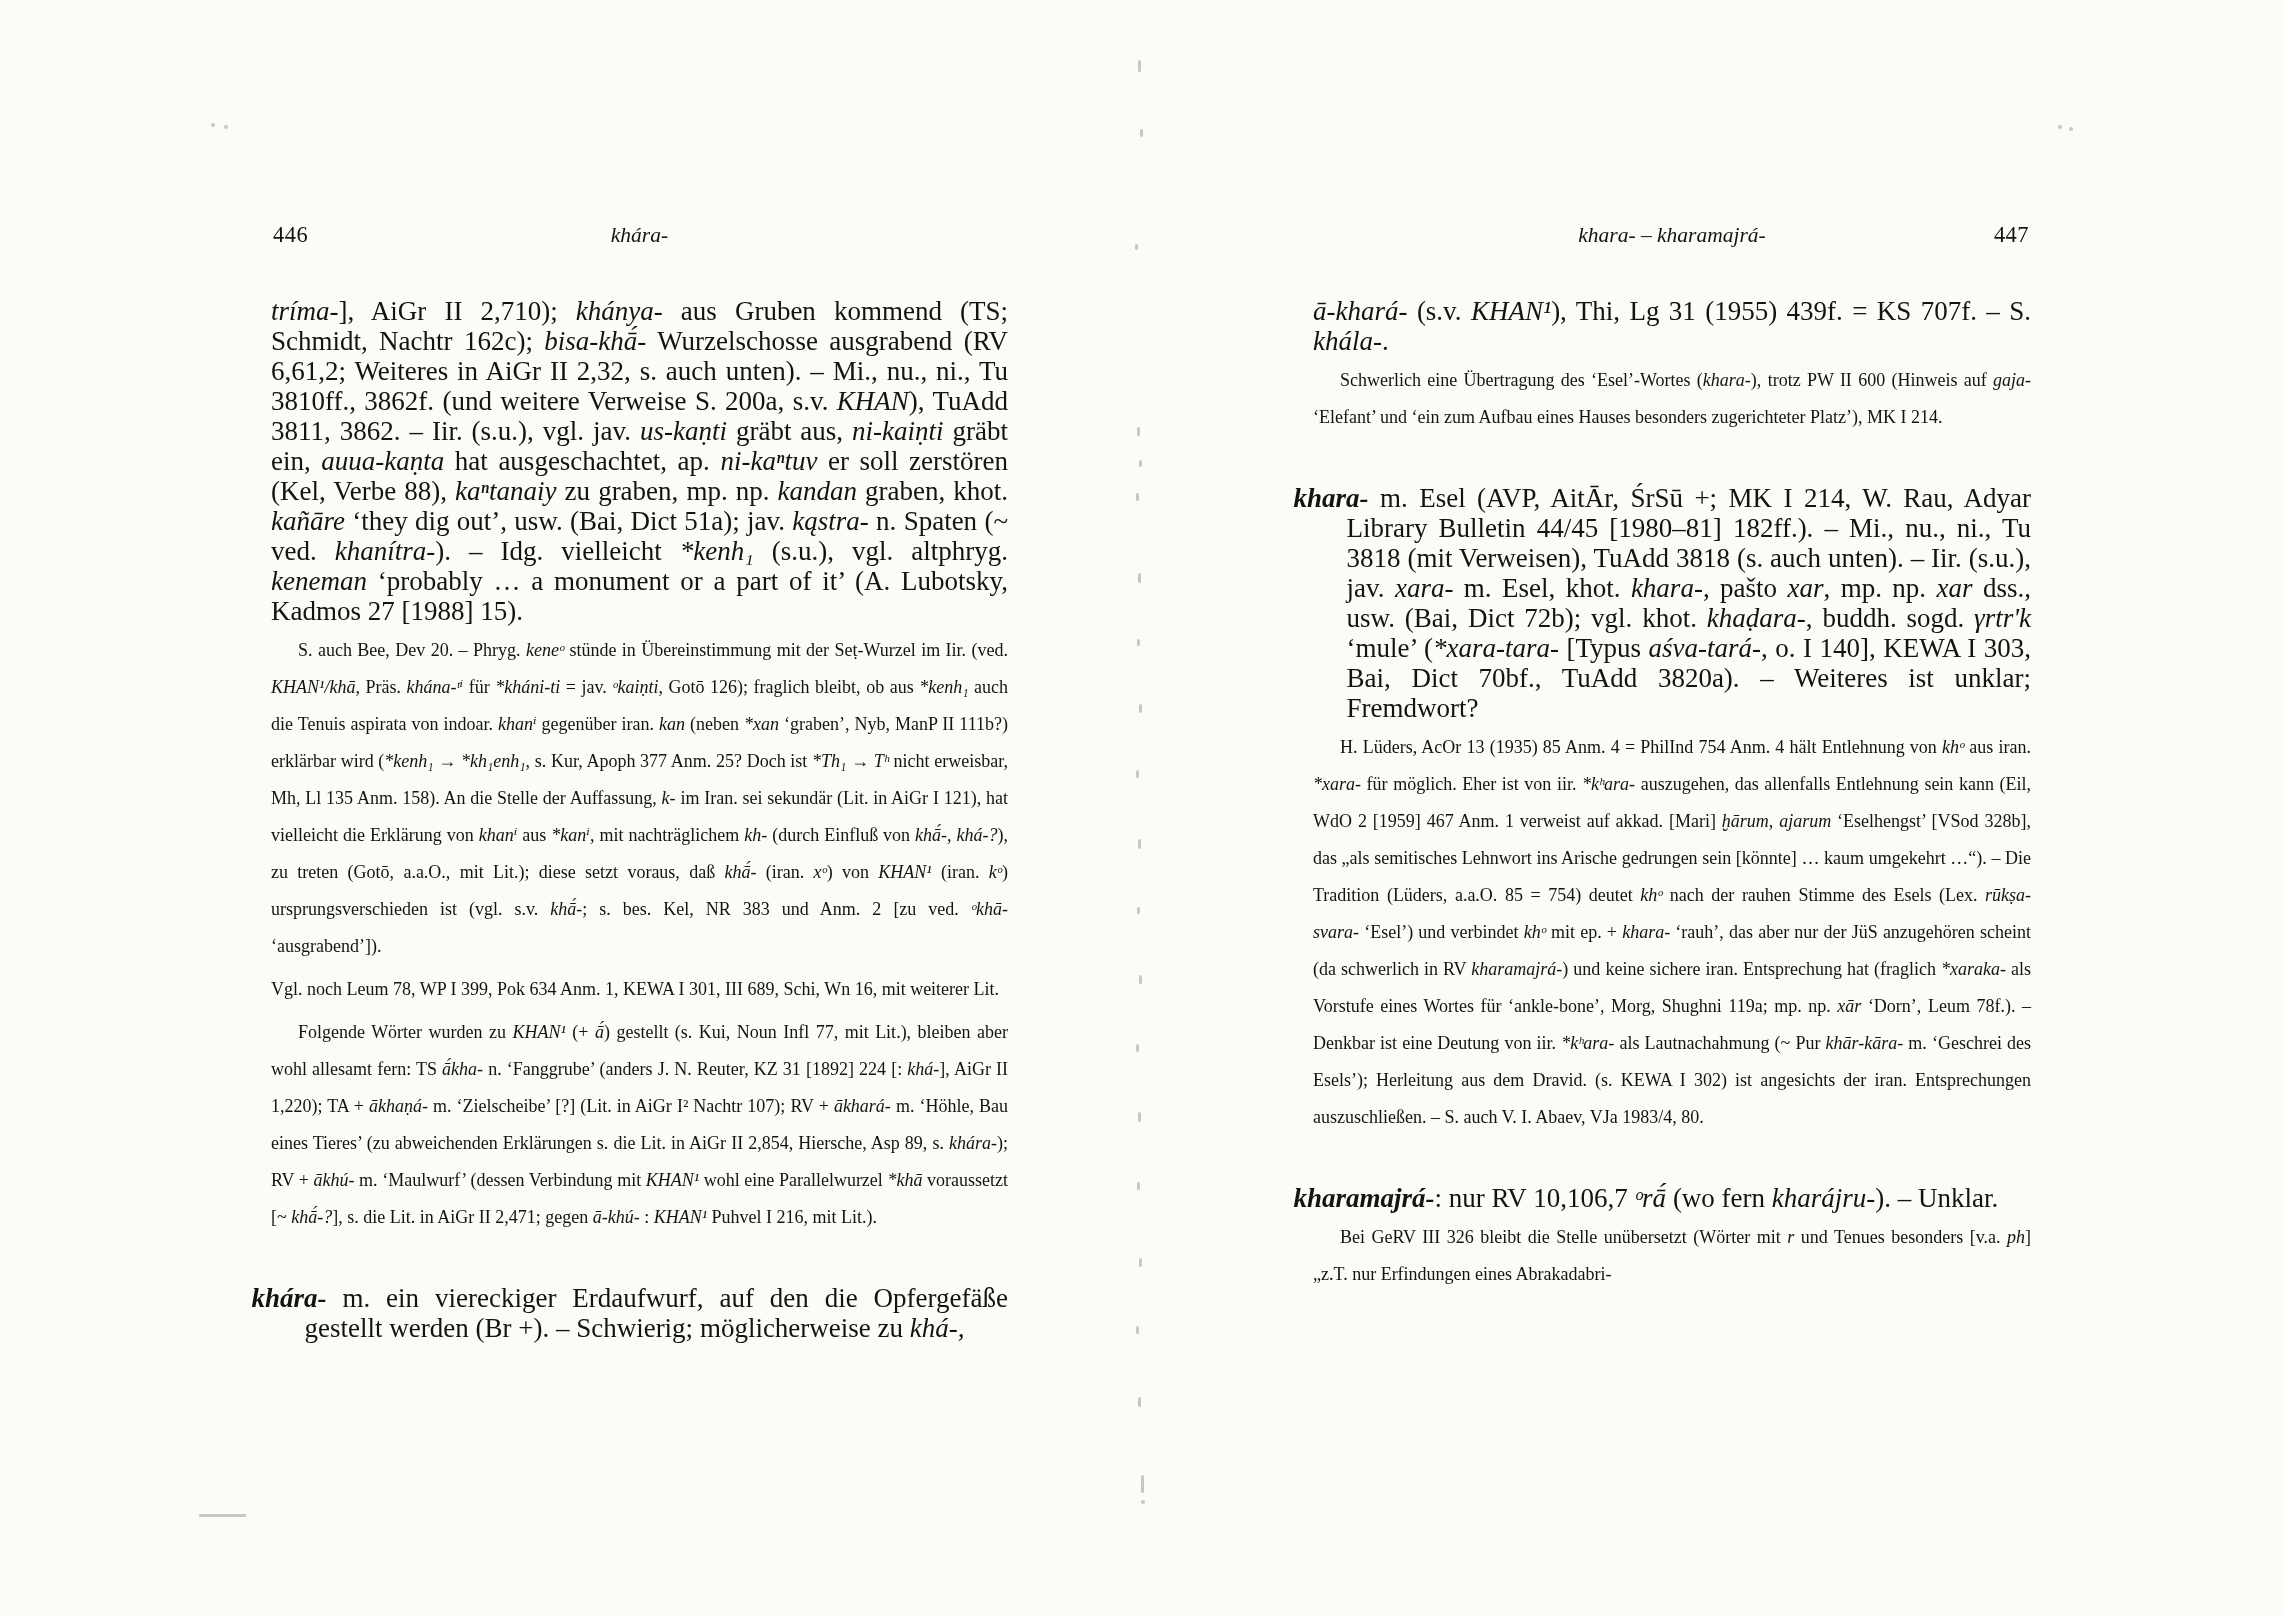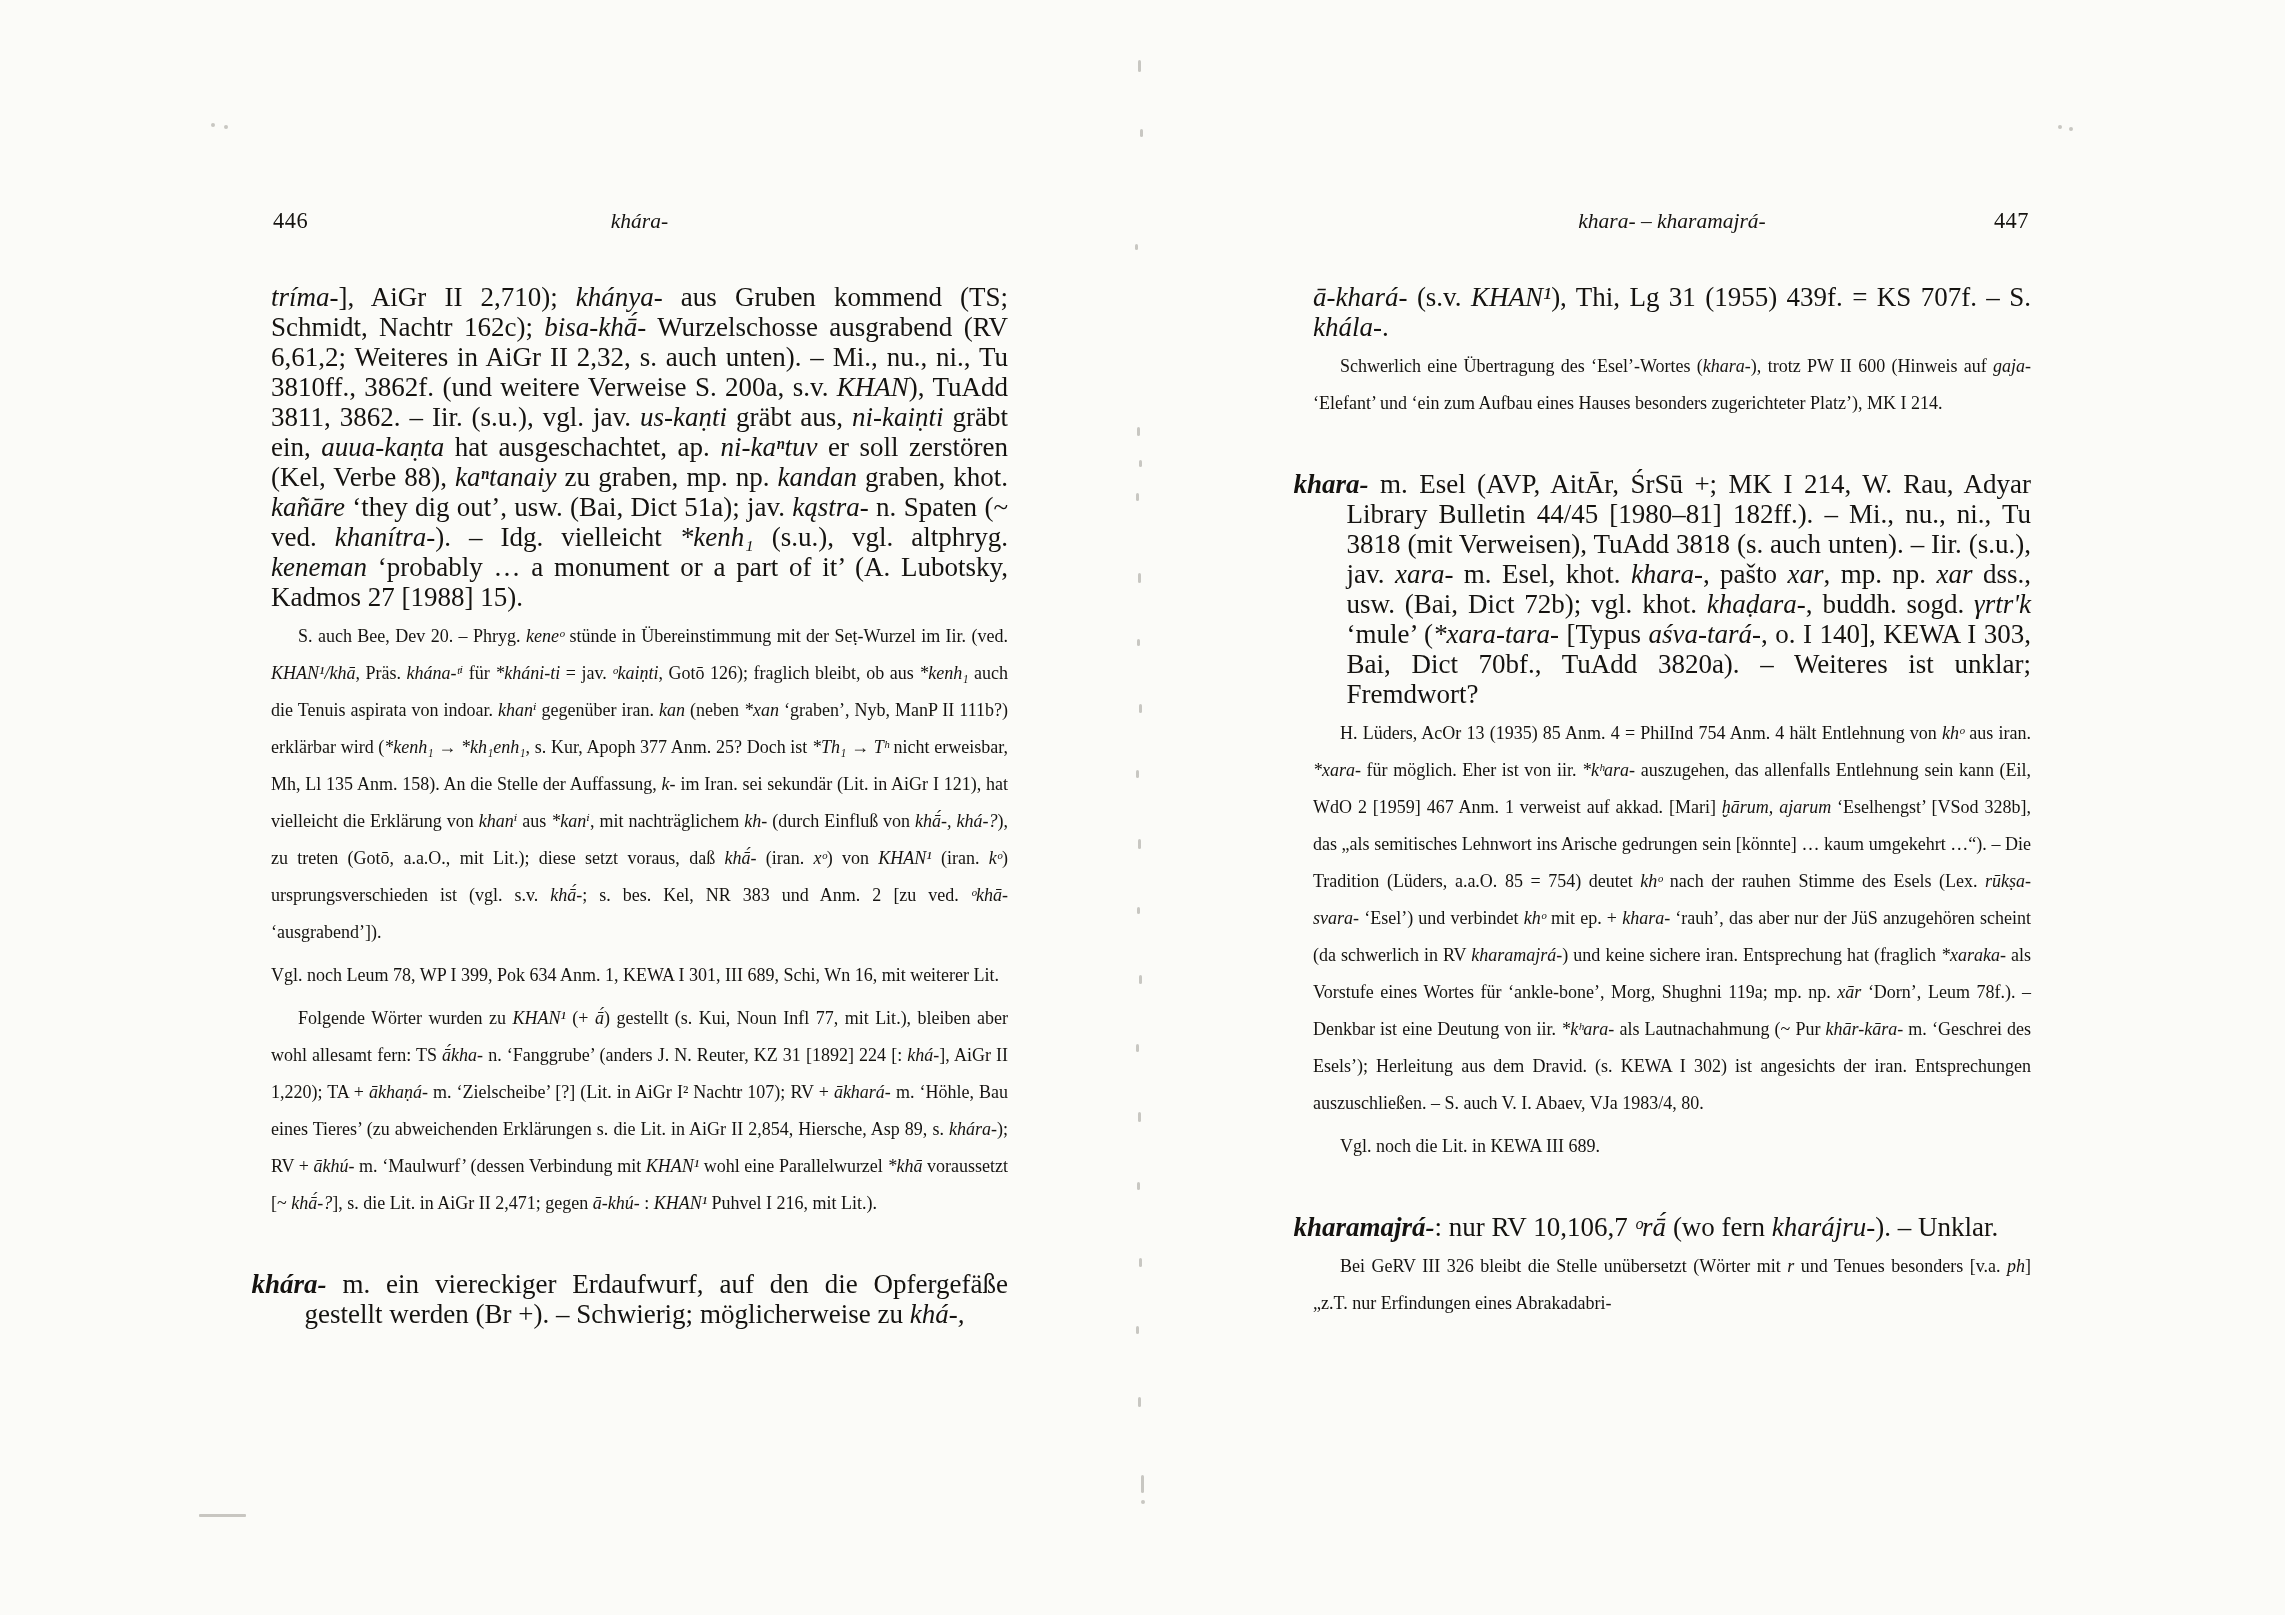--- a/index.html
+++ b/index.html
@@ -4,21 +4,21 @@
 <style>
   html, body { margin:0; padding:0; }
   body {
     width:2286px; height:1615px; overflow:hidden;
     background:#fbfbf8;
     font-family:"Liberation Serif","DejaVu Serif",serif;
     color:#151310;
   }
   .canvas { position:relative; width:2286px; height:1615px; }
 
-  .page { position:absolute; top:208px; }
+  .page { position:absolute; top:222px; }
   .page-left  { left:271px; width:737px; }
   .page-right { left:1313px; width:718px; }
 
   .page-header { position:relative; height:41px; margin-bottom:33px; font-size:22.4px; }
   .page-num { position:absolute; top:0; letter-spacing:0.5px; }
   .page-num.pos-left  { left:2px; }
   .page-num.pos-right { right:2px; }
   .running-head {
     position:absolute; left:0; right:0; top:1px;
     text-align:center; font-style:italic; font-size:21.5px;
@@ -66,21 +66,20 @@
   <section class="page page-right">
     <header class="page-header">
       <span class="running-head">khara- – kharamajrá-</span>
       <span class="page-num pos-right">447</span>
     </header>
     <div class="page-body">
         <p class="para body"><span class="it">ā-khará-</span><span> (s.v. </span><span class="it">KHAN¹</span><span>), Thi, Lg 31 (1955) 439f. = KS 707f. – S. </span><span class="it">khála-</span><span>.</span></p>
         <p class="para small indent"><span>Schwerlich eine Übertragung des ‘Esel’-Wortes (</span><span class="it">khara-</span><span>), trotz PW II 600 (Hinweis auf </span><span class="it">gaja-</span><span> ‘Elefant’ und ‘ein zum Aufbau eines Hauses besonders zugerichteter Platz’), MK I 214.</span></p>
         <p class="para body entry"><span class="it bd">khara-</span><span> m. Esel (AVP, AitĀr, ŚrSū +; MK I 214, W. Rau, Adyar Library Bulletin 44/45 [1980–81] 182ff.). – Mi., nu., ni., Tu 3818 (mit Verweisen), TuAdd 3818 (s. auch unten). – Iir. (s.u.), jav. </span><span class="it">xara-</span><span> m. Esel, khot. </span><span class="it">khara-</span><span>, pašto </span><span class="it">xar</span><span>, mp. np. </span><span class="it">xar</span><span> dss., usw. (Bai, Dict 72b); vgl. khot. </span><span class="it">khaḍara-</span><span>, buddh. sogd. </span><span class="it">γrtr'k</span><span> ‘mule’ (</span><span class="it">*xara-tara-</span><span> [Typus </span><span class="it">aśva-tará-</span><span>, o. I 140], KEWA I 303, Bai, Dict 70bf., TuAdd 3820a). – Weiteres ist unklar; Fremdwort?</span></p>
         <p class="para small indent"><span>H. Lüders, AcOr 13 (1935) 85 Anm. 4 = PhilInd 754 Anm. 4 hält Entlehnung von </span><span class="it">khᵒ</span><span> aus iran. </span><span class="it">*xara-</span><span> für möglich. Eher ist von iir. </span><span class="it">*kʰara-</span><span> auszugehen, das allenfalls Entlehnung sein kann (Eil, WdO 2 [1959] 467 Anm. 1 verweist auf akkad. [Mari] </span><span class="it">ḫārum, ajarum</span><span> ‘Eselhengst’ [VSod 328b], das „als semitisches Lehnwort ins Arische gedrungen sein [könnte] … kaum umgekehrt …“). – Die Tradition (Lüders, a.a.O. 85 = 754) deutet </span><span class="it">khᵒ</span><span> nach der rauhen Stimme des Esels (Lex. </span><span class="it">rūkṣa-svara-</span><span> ‘Esel’) und verbindet </span><span class="it">khᵒ</span><span> mit ep. + </span><span class="it">khara-</span><span> ‘rauh’, das aber nur der JüS anzugehören scheint (da schwerlich in RV </span><span class="it">kharamajrá-</span><span>) und keine sichere iran. Entsprechung hat (fraglich </span><span class="it">*xaraka-</span><span> als Vorstufe eines Wortes für ‘ankle-bone’, Morg, Shughni 119a; mp. np. </span><span class="it">xār</span><span> ‘Dorn’, Leum 78f.). – Denkbar ist eine Deutung von iir. </span><span class="it">*kʰara-</span><span> als Lautnachahmung (~ Pur </span><span class="it">khār-kāra-</span><span> m. ‘Geschrei des Esels’); Herleitung aus dem Dravid. (s. KEWA I 302) ist angesichts der iran. Entsprechungen auszuschließen. – S. auch V. I. Abaev, VJa 1983/4, 80.</span></p>
-        <p class="para small indent"><span>Vgl. noch die Lit. in KEWA III 689.</span></p>
         <p class="para body entry"><span class="it bd">kharamajrá-</span><span>: nur RV 10,106,7 </span><span class="it">ᵒrā́</span><span> (wo fern </span><span class="it">kharájru-</span><span>). – Unklar.</span></p>
         <p class="para small indent"><span>Bei GeRV III 326 bleibt die Stelle unübersetzt (Wörter mit </span><span class="it">r</span><span> und Tenues besonders [v.a. </span><span class="it">ph</span><span>] „z.T. nur Erfindungen eines Abrakadabri-</span></p>
       </div>
   </section>
 
   <div class="artifacts">
     <i style="left:1138px;top:60px;height:11.7px"></i>
     <i style="left:1140px;top:129px;height:7.8px"></i>
     <i style="left:1135px;top:244px;height:5.9px"></i>
     <i style="left:1137px;top:427px;height:8.8px"></i>

